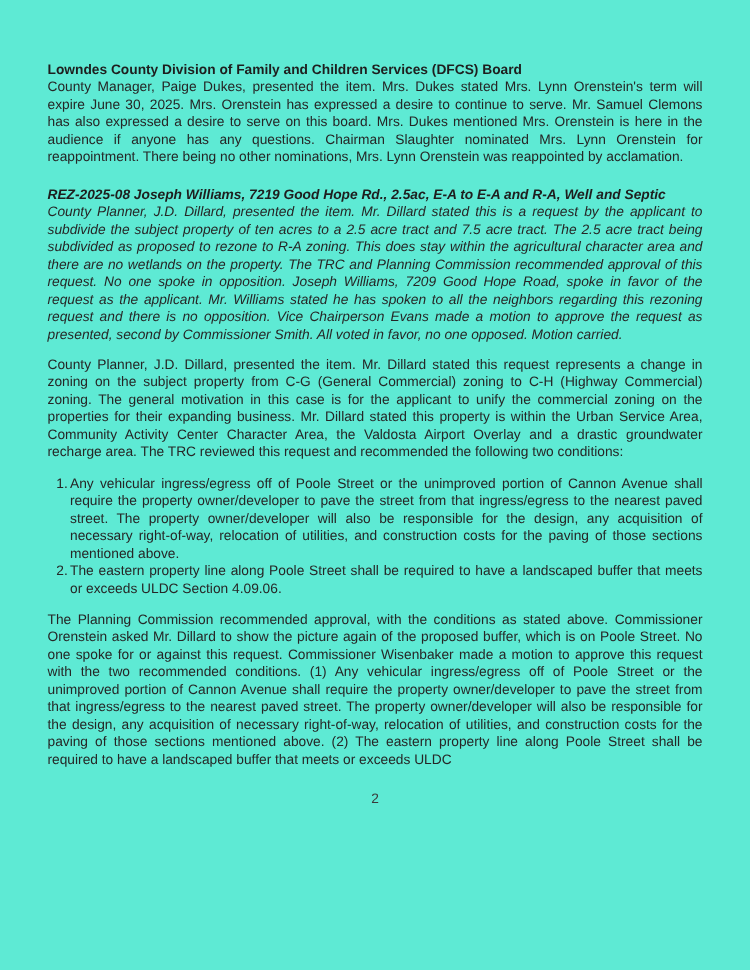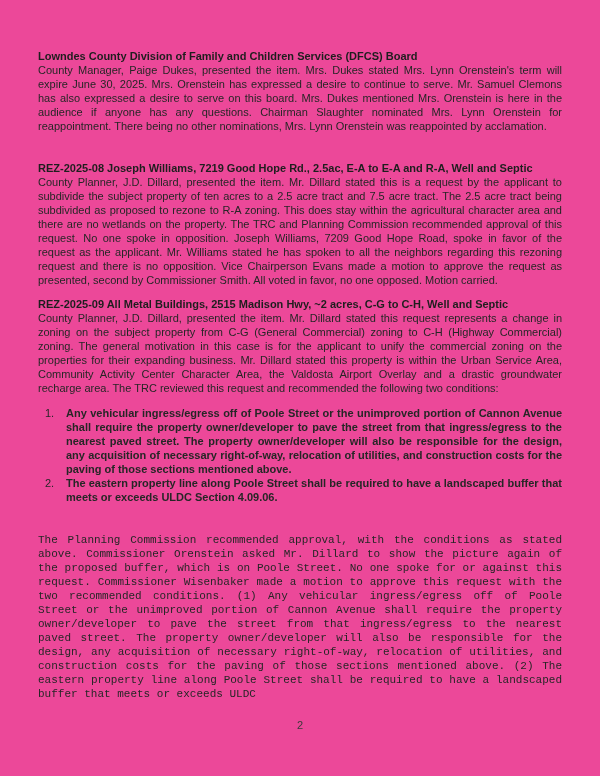--- a/index.html
+++ b/index.html
@@ -5,65 +5,63 @@
   html, body {
     margin: 0;
     padding: 0;
     background: #ffffff;
   }
   .page {
     position: relative;
     width: 600px;
     height: 776px;
     box-sizing: border-box;
-    background: #ec4899;
+    background: #5eead4;
     padding: 49px 38px 0 38px;
     font-family: "Liberation Sans", sans-serif;
     font-size: 11px;
     line-height: 14px;
     color: #262626;
     overflow: hidden;
   }
   .heading {
     font-weight: bold;
     margin: 0;
     font-size: 11px;
     line-height: 14px;
     color: #1e1e1e;
   }
   .para {
     margin: 0;
     text-align: justify;
   }
   .section { margin: 0; }
   .standalone-heading { margin-top: 12px; }
-  .section-gap { margin-top: 28px; }
+  .section-gap { margin-top: 16px; font-style: italic; }
   .section-gap-sm { margin-top: 10px; }
   .conditions {
     margin-top: 11px;
   }
   .condition-item {
     display: flex;
     align-items: flex-start;
   }
   .condition-num {
     flex: 0 0 11px;
     margin-left: 7px;
     text-align: left;
     white-space: nowrap;
   }
   .condition-text {
     flex: 1;
-    margin-left: 10px;
+    margin-left: 0;
     text-align: justify;
-    font-weight: bold;
   }
   .closing-para {
-    margin-top: 29px;
-    font-family: Liberation Mono, monospace;
+    margin-top: 11px;
   }
   .page-number {
     margin-top: 17px;
     text-align: center;
     color: #3a3a3a;
   }
 </style>
 </head>
 <body>
 
@@ -74,21 +72,20 @@
     <p class="para">County Manager, Paige Dukes, presented the item. Mrs. Dukes stated Mrs. Lynn Orenstein's term will expire June 30, 2025. Mrs. Orenstein has expressed a desire to continue to serve. Mr. Samuel Clemons has also expressed a desire to serve on this board. Mrs. Dukes mentioned Mrs. Orenstein is here in the audience if anyone has any questions. Chairman Slaughter nominated Mrs. Lynn Orenstein for reappointment. There being no other nominations, Mrs. Lynn Orenstein was reappointed by acclamation.</p>
   </div>
 
 
   <div class="section section-gap">
     <h3 class="heading">REZ-2025-08 Joseph Williams, 7219 Good Hope Rd., 2.5ac, E-A to E-A and R-A, Well and Septic</h3>
     <p class="para">County Planner, J.D. Dillard, presented the item. Mr. Dillard stated this is a request by the applicant to subdivide the subject property of ten acres to a 2.5 acre tract and 7.5 acre tract. The 2.5 acre tract being subdivided as proposed to rezone to R-A zoning. This does stay within the agricultural character area and there are no wetlands on the property. The TRC and Planning Commission recommended approval of this request. No one spoke in opposition. Joseph Williams, 7209 Good Hope Road, spoke in favor of the request as the applicant. Mr. Williams stated he has spoken to all the neighbors regarding this rezoning request and there is no opposition. Vice Chairperson Evans made a motion to approve the request as presented, second by Commissioner Smith. All voted in favor, no one opposed. Motion carried.</p>
   </div>
 
   <div class="section section-gap-sm">
-    <h3 class="heading">REZ-2025-09 All Metal Buildings, 2515 Madison Hwy, ~2 acres, C-G to C-H, Well and Septic</h3>
     <p class="para">County Planner, J.D. Dillard, presented the item. Mr. Dillard stated this request represents a change in zoning on the subject property from C-G (General Commercial) zoning to C-H (Highway Commercial) zoning. The general motivation in this case is for the applicant to unify the commercial zoning on the properties for their expanding business. Mr. Dillard stated this property is within the Urban Service Area, Community Activity Center Character Area, the Valdosta Airport Overlay and a drastic groundwater recharge area. The TRC reviewed this request and recommended the following two conditions:</p>
 
     <div class="conditions">
       <div class="condition-item">
         <span class="condition-num">1.</span>
         <span class="condition-text">Any vehicular ingress/egress off of Poole Street or the unimproved portion of Cannon Avenue shall require the property owner/developer to pave the street from that ingress/egress to the nearest paved street. The property owner/developer will also be responsible for the design, any acquisition of necessary right-of-way, relocation of utilities, and construction costs for the paving of those sections mentioned above.</span>
       </div>
       <div class="condition-item">
         <span class="condition-num">2.</span>
         <span class="condition-text">The eastern property line along Poole Street shall be required to have a landscaped buffer that meets or exceeds ULDC Section 4.09.06.</span>

